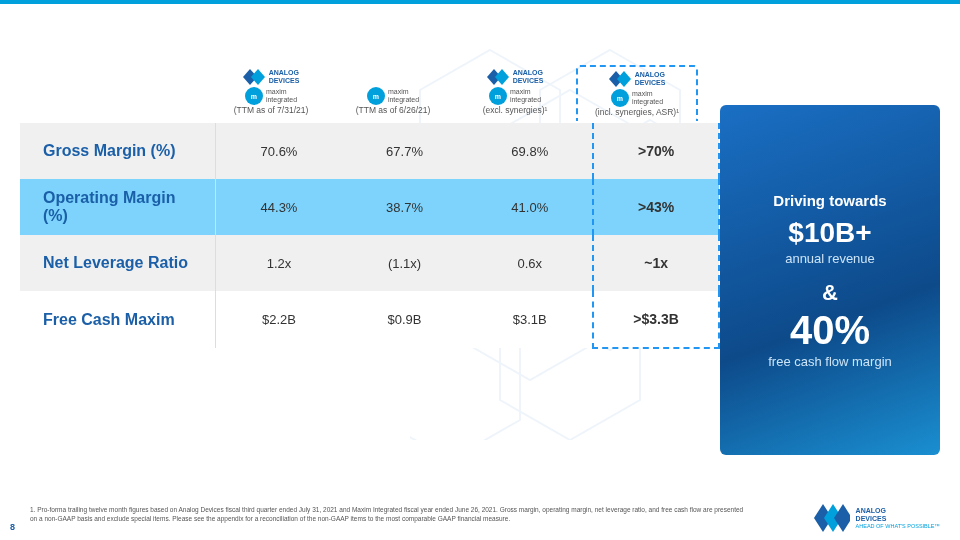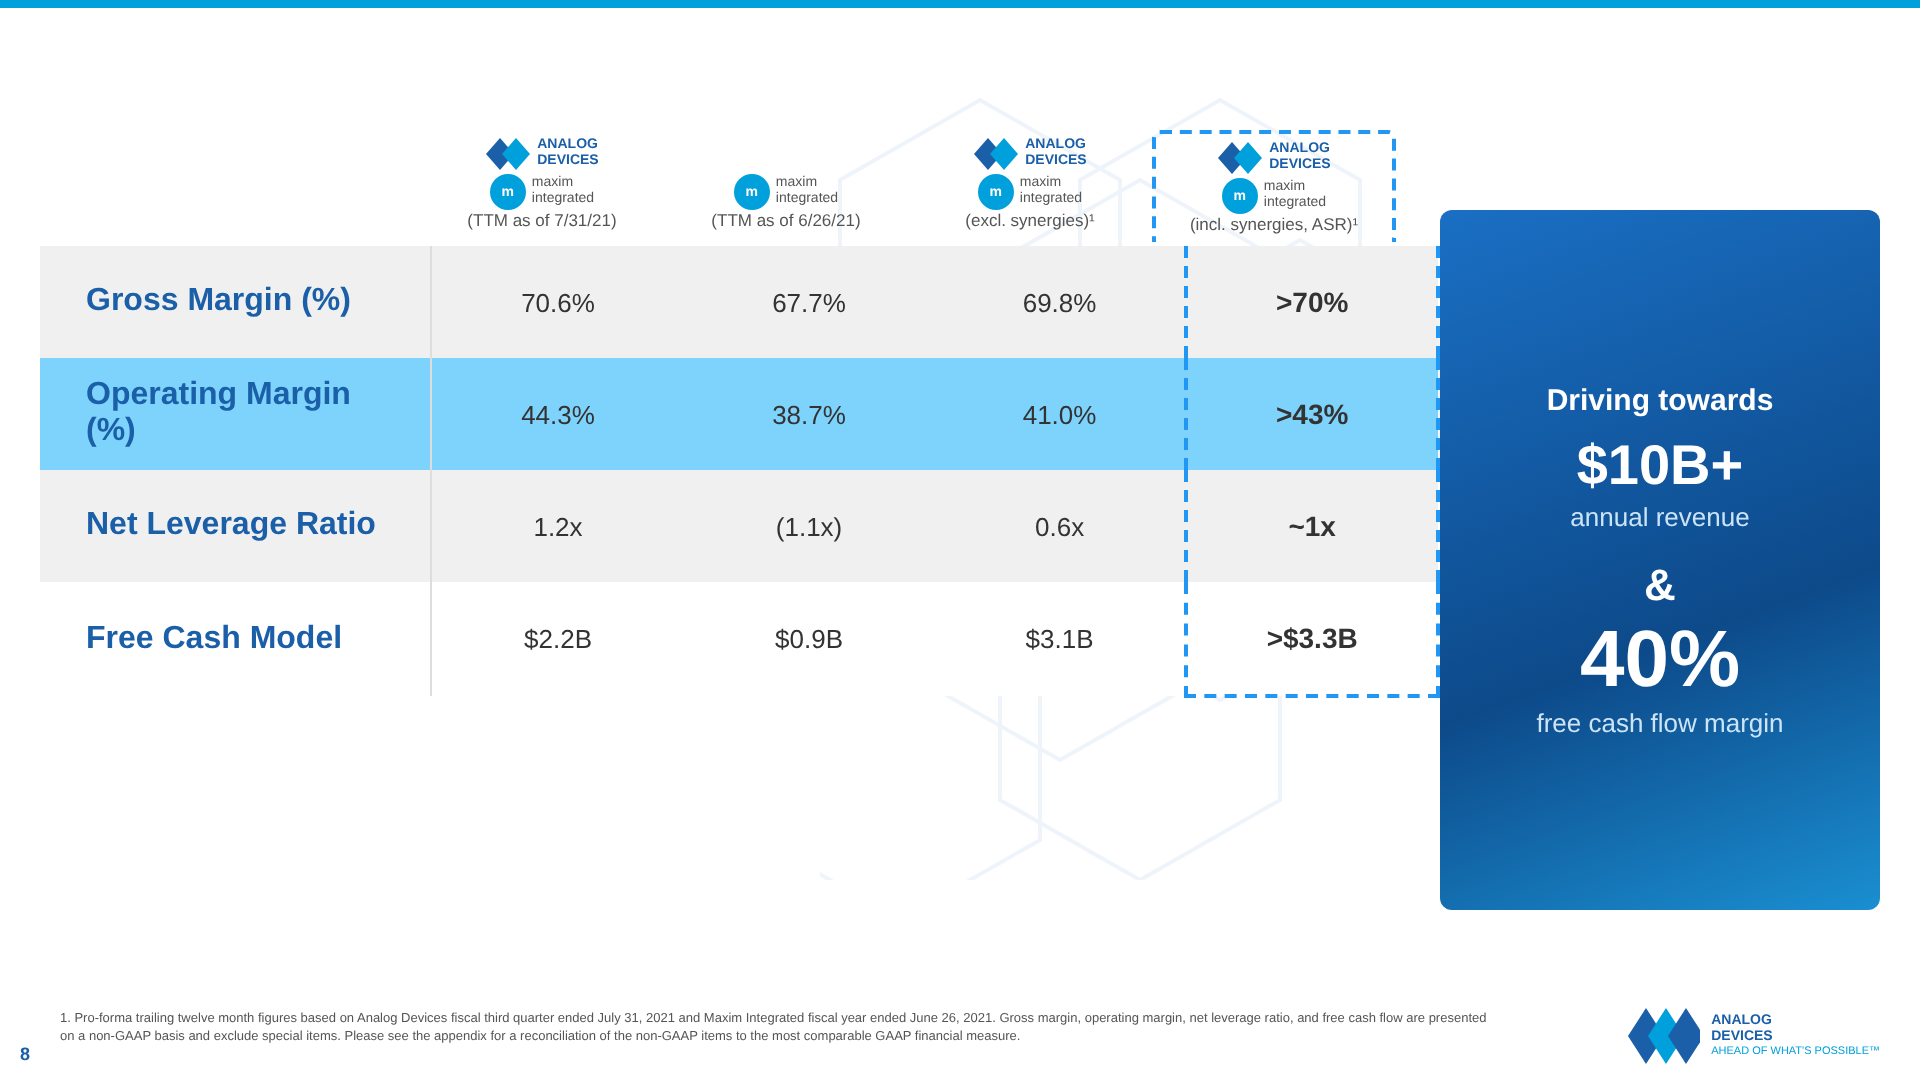--- a/index.html
+++ b/index.html
@@ -333,21 +333,21 @@
 
       <tr style="background: #f0f0f0;">
         <td class="row-label">Net Leverage Ratio</td>
         <td class="data-cell">1.2x</td>
         <td class="data-cell">(1.1x)</td>
         <td class="data-cell">0.6x</td>
         <td class="data-cell last-col" style="border-left: 2px dashed #2196f3; border-right: 2px dashed #2196f3;">~1x</td>
       </tr>
 
       <tr style="background: #fff;">
-        <td class="row-label">Free Cash Model</td>
+        <td class="row-label">Free Cash Maxim</td>
         <td class="data-cell">$2.2B</td>
         <td class="data-cell">$0.9B</td>
         <td class="data-cell">$3.1B</td>
         <td class="data-cell last-col" style="border-left: 2px dashed #2196f3; border-right: 2px dashed #2196f3; border-bottom: 2px dashed #2196f3;">&gt;$3.3B</td>
       </tr>
     </tbody>
       </table>
 
   </div>
 

